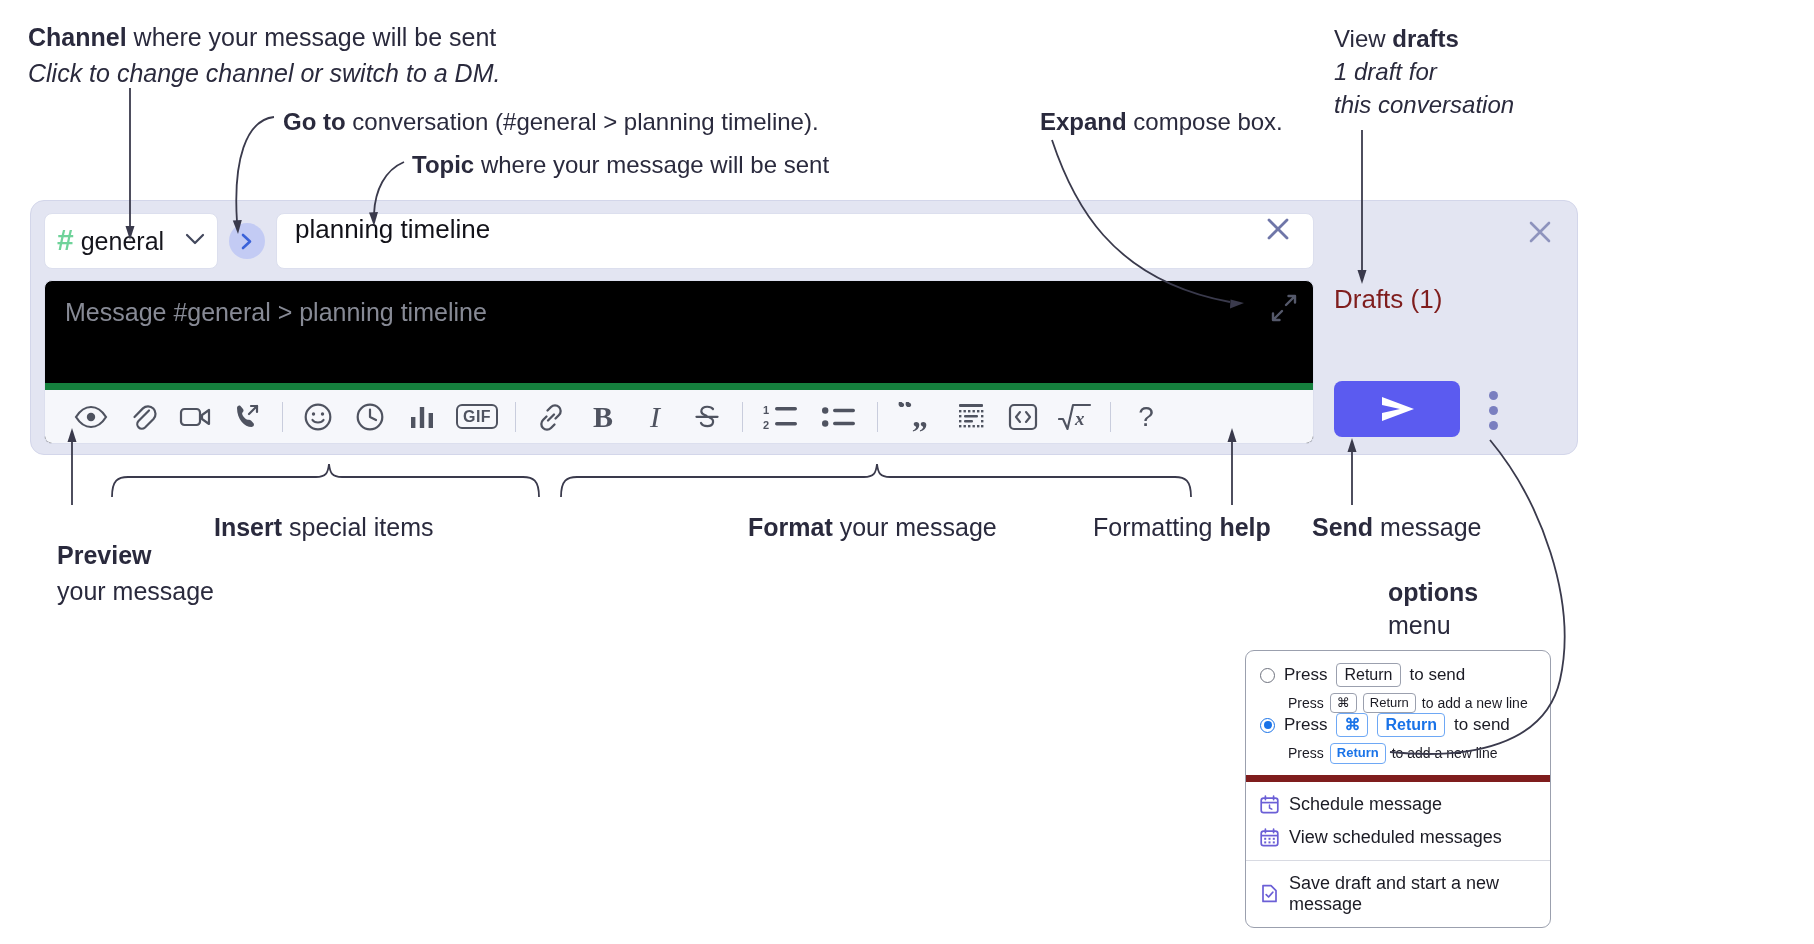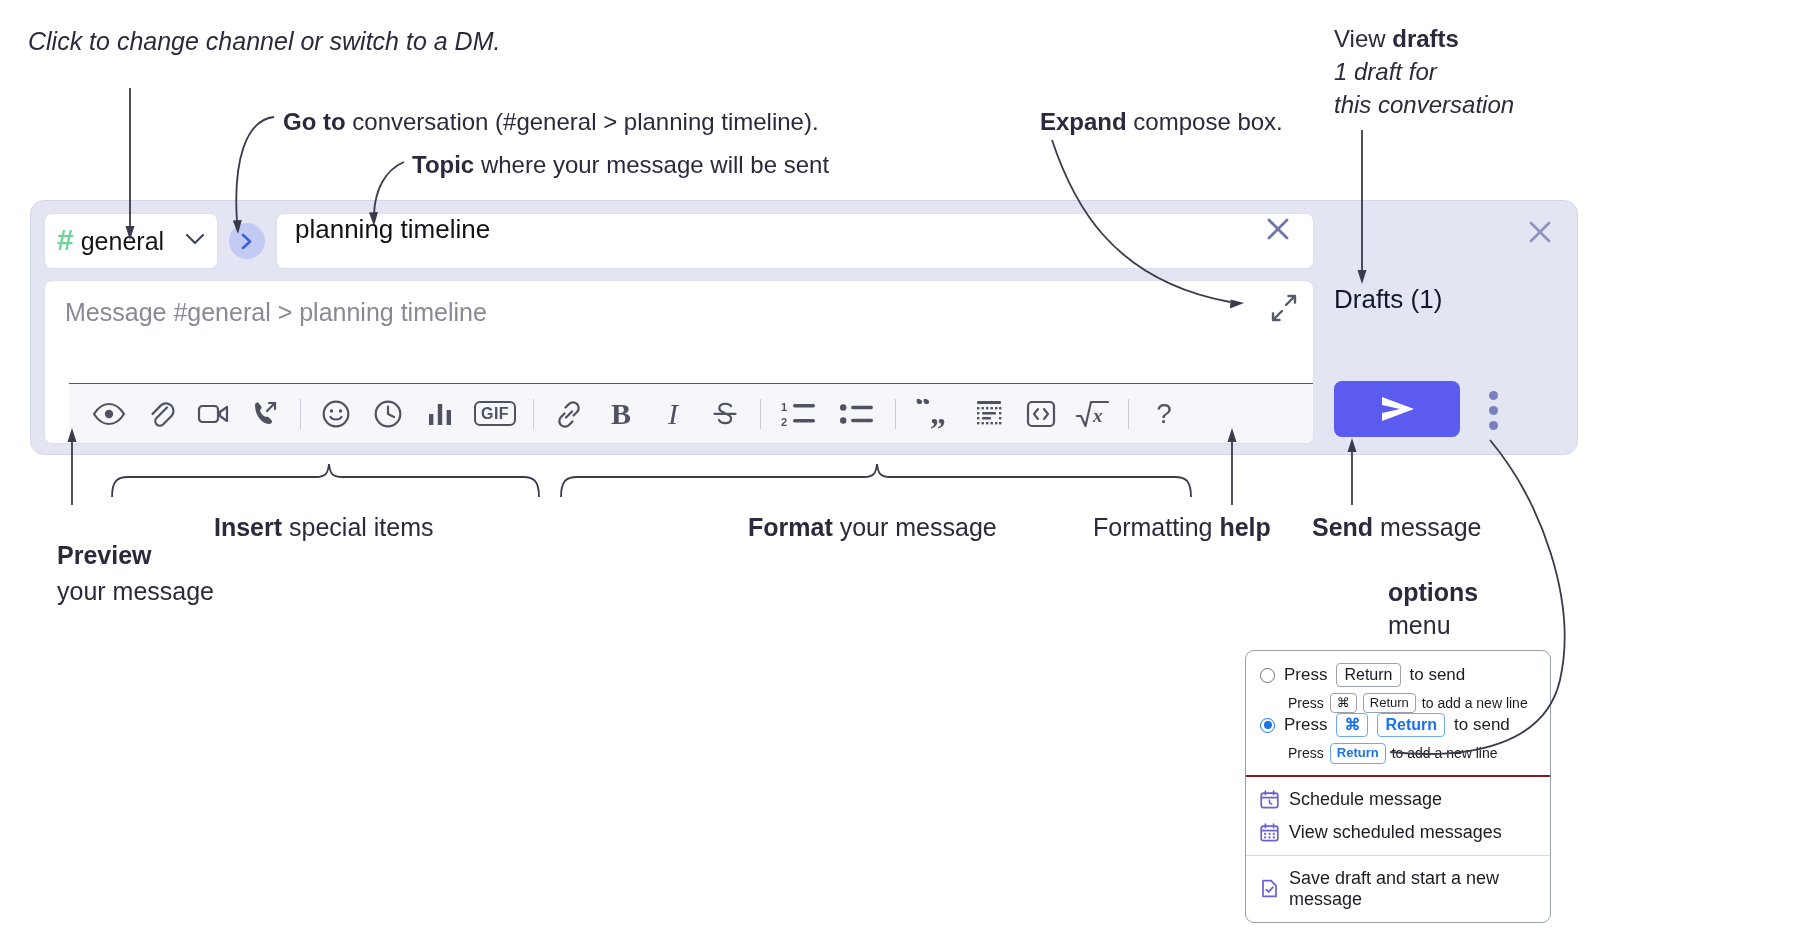--- a/index.html
+++ b/index.html
@@ -52,65 +52,65 @@
   .go-btn svg { display:block; }
 
   .topic-field {
     flex:1; height:56px; background:#fff; border:1px solid #dcdfee;
     border-radius:8px; display:flex; align-items:flex-start; padding:0 16px 0 18px;
   }
   .topic-val { font-size:26px; color:#111118; flex:1; }
   .topic-x { color:#6f76a8; cursor:pointer; display:flex; padding-right:4px; }
 
   .editor {
-    margin:11px 0 0 0; width:1270px; background:#ffffff;
+    margin:11px 0 0 0; width:1270px; background:#000000;
     border:1px solid #dcdfee; border-radius:8px;
     display:flex; flex-direction:column; height:164px;
   }
   .editor-text { flex:1; position:relative; padding:17px 20px 0 20px; }
   .placeholder { font-size:25px; color:#878a95; }
   .expand-ic { position:absolute; right:14px; top:12px; color:#55596b; cursor:pointer; }
 
   .toolbar {
-    height:60px; background:#f6f7fb; border-top:1px solid #15803d;
+    height:60px; background:#f6f7fb; border-top:7px solid #15803d;
     border-radius:0 0 7px 7px;
-    display:flex; align-items:center; gap:0px; padding:0 14px;margin-left:24px;
+    display:flex; align-items:center; gap:0px; padding:0 20px;
   }
   .tb { width:52px; height:44px; display:flex; align-items:center;
         justify-content:center; color:#4f5360; cursor:pointer; }
   .tb.wide { width:58px; }
   .sep { width:1px; height:30px; background:#c9cddd; margin:0 9px; flex:0 0 auto; }
   .gifbox { border:2.5px solid #4f5360; border-radius:6px; font-size:16px;
             font-weight:700; letter-spacing:.4px; padding:2px 5px; line-height:1.1; }
   .bold-g { font-size:30px; font-family:"Liberation Serif", serif; font-weight:700; }
   .ital-g { font-size:30px; font-family:"Liberation Serif", serif; font-style:italic; }
 
   
   .compose-right {
     position:absolute; right:0; top:0; width:265px; height:100%;
   }
   .close-x { position:absolute; right:22px; top:16px; color:#8e93bd; cursor:pointer; }
-  .drafts { position:absolute; left:22px; top:83px; font-size:26px; color:#0f172a; cursor:pointer; }
+  .drafts { position:absolute; left:22px; top:83px; font-size:26px; color:#7f1d1d; cursor:pointer; }
   .send-btn {
     position:absolute; left:22px; top:180px; width:126px; height:56px;
     background:#5b5bf0; border-radius:8px; display:flex; align-items:center;
     justify-content:center; cursor:pointer;
   }
   .kebab { position:absolute; left:177px; top:190px; display:flex;
            flex-direction:column; gap:6px; cursor:pointer; }
   .kebab i { width:9px; height:9px; border-radius:50%; background:#7a7fc0; display:block; }
 
   
   .popup {
     position:absolute; left:1245px; top:650px; width:306px;
     background:#fff; border:1px solid #9ba0ae; border-radius:9px;
     font-size:17px; color:#1b1b24;
   }
   .pop-sec { padding:12px 14px 11px 14px; }
-  .pop-sec + .pop-sec { border-top:2px solid #7f1d1d; }
+  .pop-sec + .pop-sec { border-top:7px solid #7f1d1d; }
   .opt-row { display:flex; align-items:center; gap:9px; }
   .opt-sub { display:flex; align-items:center; gap:6px; margin:6px 0 0 28px; font-size:14px; }
   .radio { width:15px; height:15px; border-radius:50%; border:1.7px solid #6e727e;
            flex:0 0 auto; display:flex; align-items:center; justify-content:center; }
   .radio.on { border-color:#1a73e8; }
   .radio.on::after { content:""; width:8px; height:8px; border-radius:50%; background:#1a73e8; }
   .key { border:1px solid #9ba0ae; border-radius:4px; padding:1px 7px;
          font-size:16px; color:#1b1b24; line-height:1.25; display:inline-block; }
   .key.sm { font-size:13px; padding:1px 6px; }
   .key.blue { border-color:#6ea8f5; color:#1a73e8; font-weight:700; }
@@ -120,20 +120,21 @@
   .menu-sec { padding:6px 0; }
   .menu-sec + .menu-sec { border-top:1px solid #d8dae2; }
   .mi-ic { color:#6b5fd6; display:flex; flex:0 0 auto; }
 </style>
 </head>
 <body>
 
 <div class="page">
 
   <div class="anno a-lg" style="left:28px; top:22px; width:620px;">
+    <div><b>Channel</b><span> where your message will be sent</span></div>
     <div style="margin-top:4px;"><i>Click to change channel or switch to a DM.</i></div>
   </div>
 
   <div class="anno a-md" style="left:283px; top:107px; width:640px;">
     <b>Go to</b><span> conversation (#general &gt; planning timeline).</span>
   </div>
 
   <div class="anno a-md" style="left:412px; top:150px; width:620px;">
     <b>Topic</b><span> where your message will be sent</span>
   </div>

